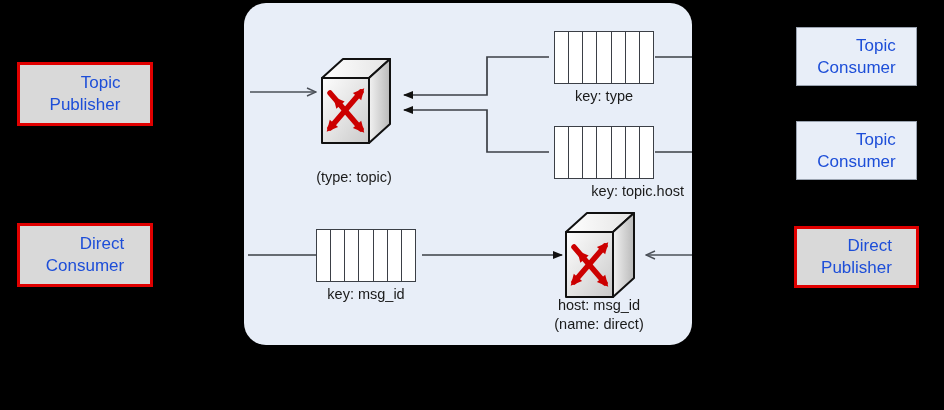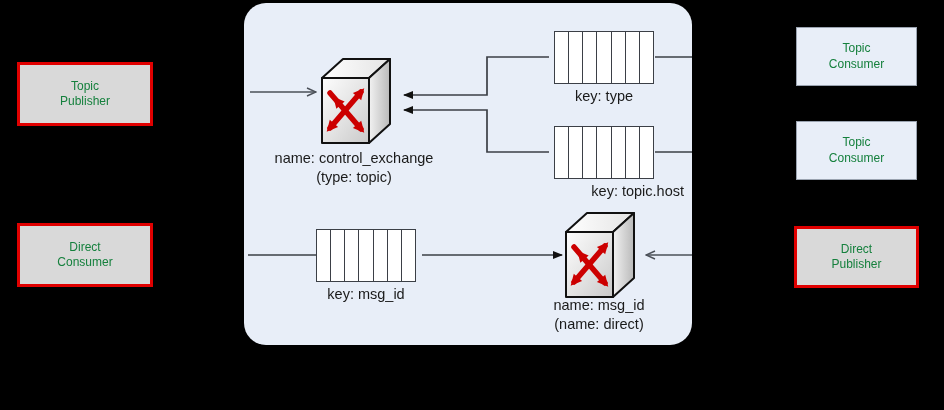--- a/index.html
+++ b/index.html
@@ -27,24 +27,24 @@
     background: #e8eef8;
     border-radius: 22px;
   }
   
   .node-box {
     position: absolute;
     box-sizing: border-box;
     display: flex;
     align-items: center;
     justify-content: center;
-    text-align: center;
+    text-align: right;
     line-height: 1.28;
-    font-size: 12px;
-    color: #15803d;
+    font-size: 17px;
+    color: #1d4ed8;
   }
   .node-box .lbl { display: block; }
   .node-pub {
     background: #d9d9d9;
     border: 3px solid #e00000;
   }
   .node-con {
     background: #e8eef8;
     border: 1px solid #9aa3b0;
   }
@@ -155,21 +155,21 @@
       </g>
       <g fill="#cc0000">
         <path d="M46,31 l5.5,11 l-11,0 z" transform="rotate(41 46,36)"></path>
         <path d="M15,67 l5.5,11 l-11,0 z" transform="rotate(221 15,72)"></path>
         <path d="M46,78 l-5.5,-11 l11,0 z" transform="rotate(-41 46,73)"></path>
         <path d="M15,32 l-5.5,-11 l11,0 z" transform="rotate(139 15,37)"></path>
       </g>
     </svg>
   </div>
   <div class="exchange-label" style="left:250px; top:149px; width:208px;">
-    <span>name: control_exchange</span><br>
+    <br>
     <span>(type: topic)</span>
   </div>
 
   <div class="exchange" style="left:559px; top:210px; width:78px; height:92px;">
     <svg width="78" height="92" viewBox="0 0 78 92" xmlns="http://www.w3.org/2000/svg">
       <defs>
         <linearGradient id="gFaceB" x1="0" y1="0" x2="1" y2="1">
           <stop offset="0%" stop-color="#fdfdfd"></stop>
           <stop offset="55%" stop-color="#e2e2e2"></stop>
           <stop offset="100%" stop-color="#c9c9c9"></stop>
@@ -192,21 +192,21 @@
       </g>
       <g fill="#cc0000">
         <path d="M46,31 l5.5,11 l-11,0 z" transform="rotate(41 46,36)"></path>
         <path d="M15,67 l5.5,11 l-11,0 z" transform="rotate(221 15,72)"></path>
         <path d="M46,78 l-5.5,-11 l11,0 z" transform="rotate(-41 46,73)"></path>
         <path d="M15,32 l-5.5,-11 l11,0 z" transform="rotate(139 15,37)"></path>
       </g>
     </svg>
   </div>
   <div class="exchange-label" style="left:511px; top:296px; width:176px;">
-    <span>name: msg_id</span><br>
+    <span>host: msg_id</span><br>
     <span>(name: direct)</span>
   </div>
 
   <div class="queue" style="left:554px; top:31px; width:100px; height:53px;">
     <div class="cell"></div>
     <div class="cell"></div>
     <div class="cell"></div>
     <div class="cell"></div>
     <div class="cell"></div>
     <div class="cell"></div>

